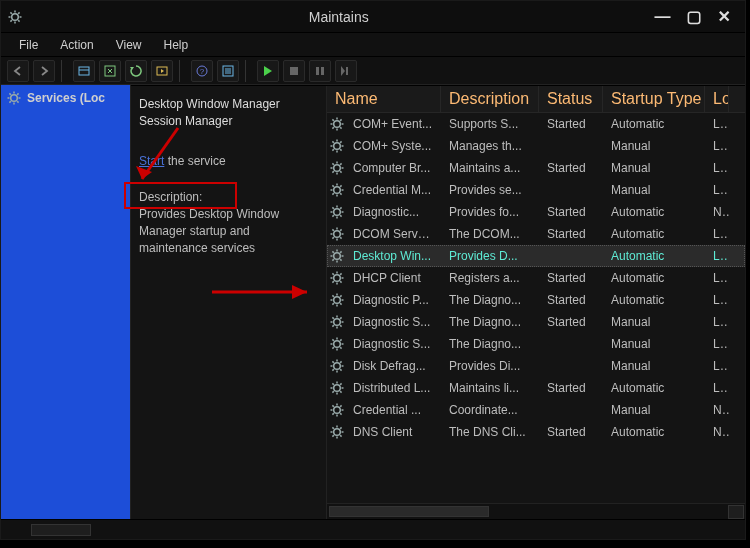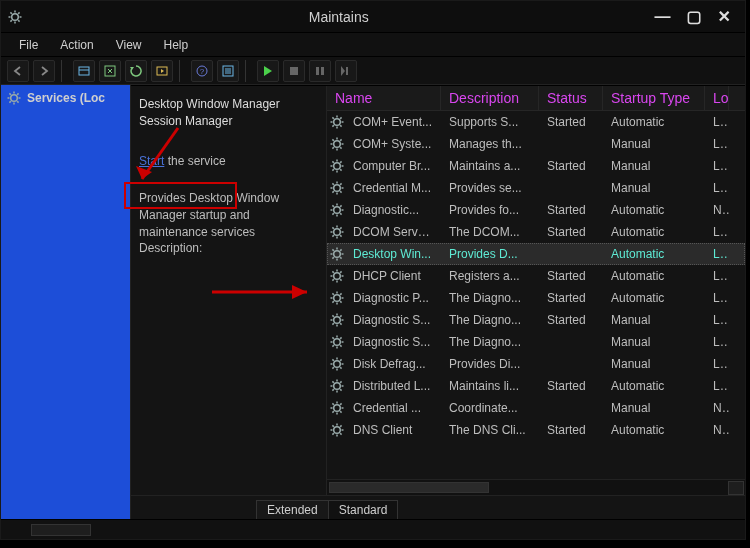--- a/index.html
+++ b/index.html
@@ -60,21 +60,21 @@
   .detailpane {
     width:196px; min-width:196px; border-right:1px solid #222; padding:10px 8px 8px 8px;
     position:relative;
   }
   .detail-title { color:#ddd; margin-bottom:24px; line-height:17px; }
   .start-row { margin-bottom:22px; position:relative; }
   .start-row .startlink { color:#4a72d8; text-decoration:underline; cursor:pointer; }
   .tablepane { flex:1; overflow:hidden; min-width:0; position:relative;}
   .headrow {
     display:flex; background:#1a1a1a; border-bottom:1px solid #262626;
-    color:#d946ef; font-size:14px;
+    color:#fdba74; font-size:16px;
   }
   .hcol {
     padding:4px 8px; border-right:1px solid #262626; white-space:nowrap; overflow:hidden;
   }
   .col-name { width:114px; }
   .col-desc { width:98px; }
   .col-status { width:64px; }
   .col-startup { width:102px; }
   .col-logon { width:24px; }
   .rowlist { }
@@ -239,22 +239,22 @@
       </div>
     </div>
 
     <div class="rightpane">
       <div class="rpbody">
         <div class="detailpane">
           <div class="detail-title">Desktop Window Manager Session Manager</div>
           <div class="start-row">
             <span class="startlink">Start</span><span> the service</span>
           </div>
+          <div style="margin-bottom:2px;">Description:</div>
           <div style="line-height:17px;">Provides Desktop Window Manager startup and maintenance services</div>
-          <div style="margin-bottom:2px;">Description:</div>
         </div>
 
         <div class="tablepane">
           <div class="headrow">
             <div class="hcol col-name">Name</div>
             <div class="hcol col-desc">Description</div>
             <div class="hcol col-status">Status</div>
             <div class="hcol col-startup">Startup Type</div>
             <div class="hcol col-logon">Lo</div>
           </div>
@@ -439,24 +439,20 @@
                 <span class="cell col-startup">Automatic</span>
                 <span class="cell col-logon">Ne</span>
               </div>
             </div>
           <div class="bottom-scroll">
             <div class="thumb"></div>
             <div class="arrowbtn" style="right:1px;"></div>
           </div>
         </div>
       </div>
-      <div class="tabs">
-        <div class="tab active">Extended</div>
-        <div class="tab">Standard</div>
-      </div>
     </div>
   </div>
 
   <div class="lowerbar">
     <div class="blk"></div>
   </div>
 </div>
 
 <div class="redbox" style="left:124px; top:182px; width:113px; height:27px;"></div>
 <svg class="arrow" style="left:130px; top:124px; width:60px; height:66px;">

